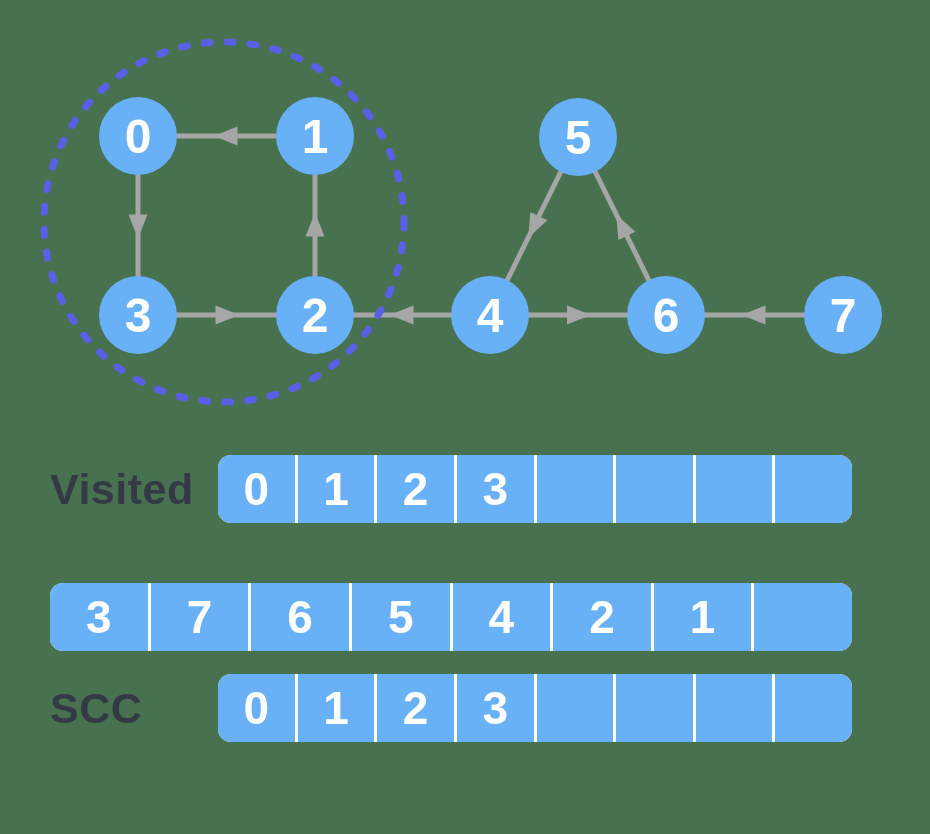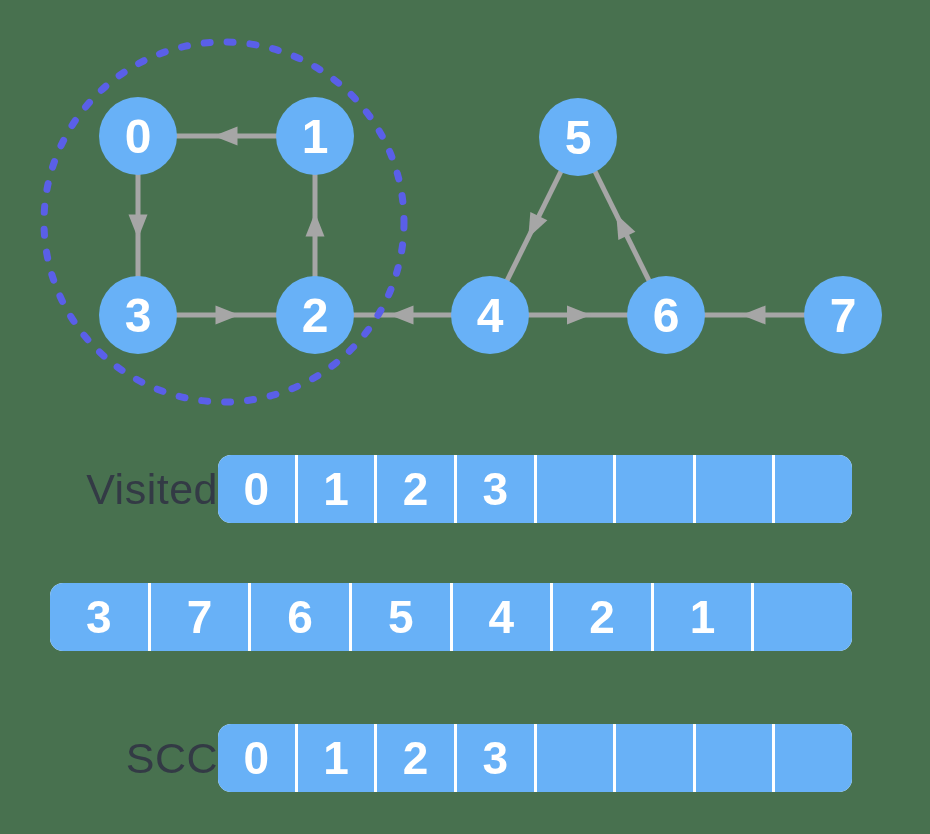--- a/index.html
+++ b/index.html
@@ -25,24 +25,23 @@
     width: 802px;
     height: 68px;
     display: flex;
     align-items: center;
   }
 
   .array-label {
     width: 168px;
     flex: none;
     font-size: 43px;
-    font-weight: normal;
+    font-weight: bold;
     color: var(--label-text);
     letter-spacing: 0.5px;
-    text-align: right;
   }
 
   .array-bar {
     flex: 1;
     height: 68px;
     display: flex;
     gap: 3px;
     background: var(--cell-gap);
     border-radius: 13px;
     overflow: hidden;
@@ -122,21 +121,21 @@
         <div class="array-cell">7</div>
         <div class="array-cell">6</div>
         <div class="array-cell">5</div>
         <div class="array-cell">4</div>
         <div class="array-cell">2</div>
         <div class="array-cell">1</div>
         <div class="array-cell"></div>
       </div>
   </div>
 
-  <div class="array-row" style="top:724px">
+  <div class="array-row" style="top:674px">
     <div class="array-label">SCC</div>
     <div class="array-bar">
         <div class="array-cell">0</div>
         <div class="array-cell">1</div>
         <div class="array-cell">2</div>
         <div class="array-cell">3</div>
         <div class="array-cell"></div>
         <div class="array-cell"></div>
         <div class="array-cell"></div>
         <div class="array-cell"></div>

